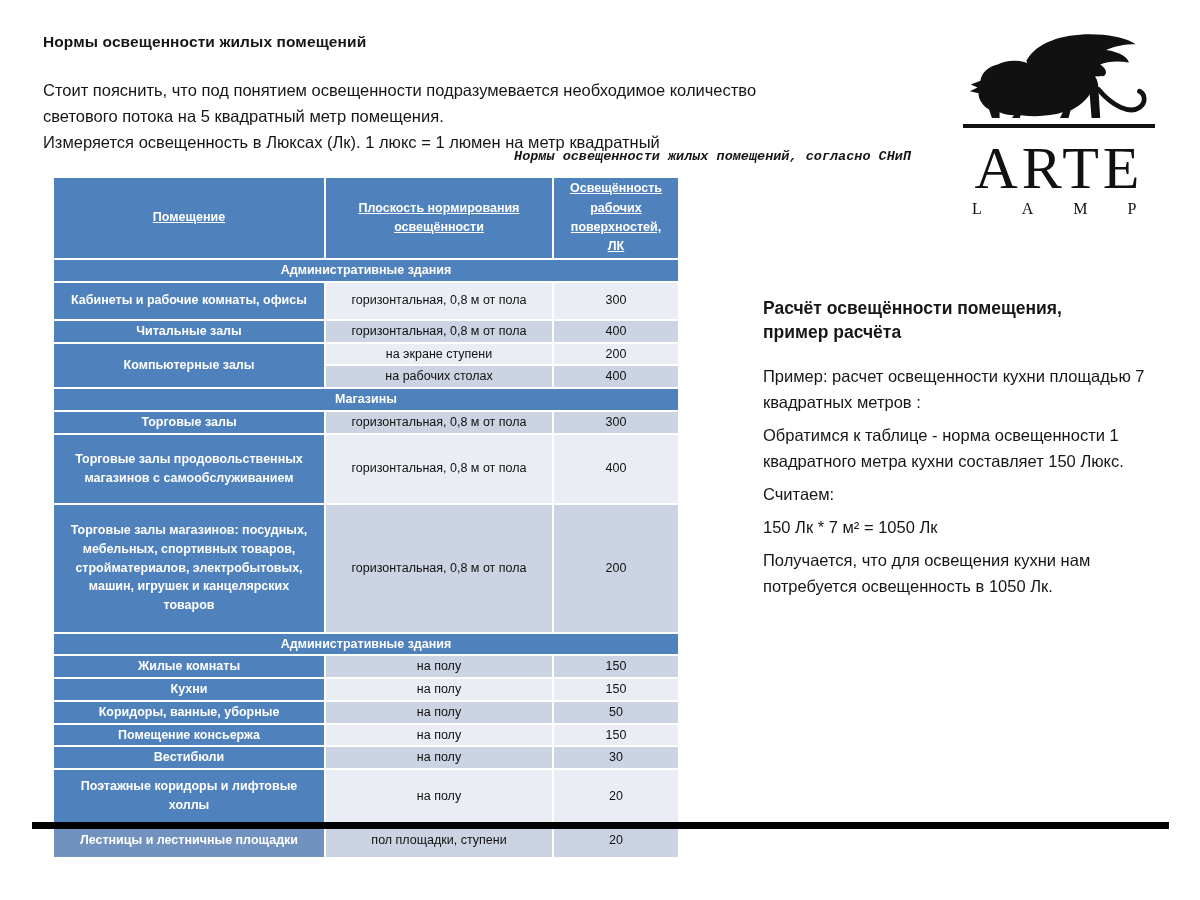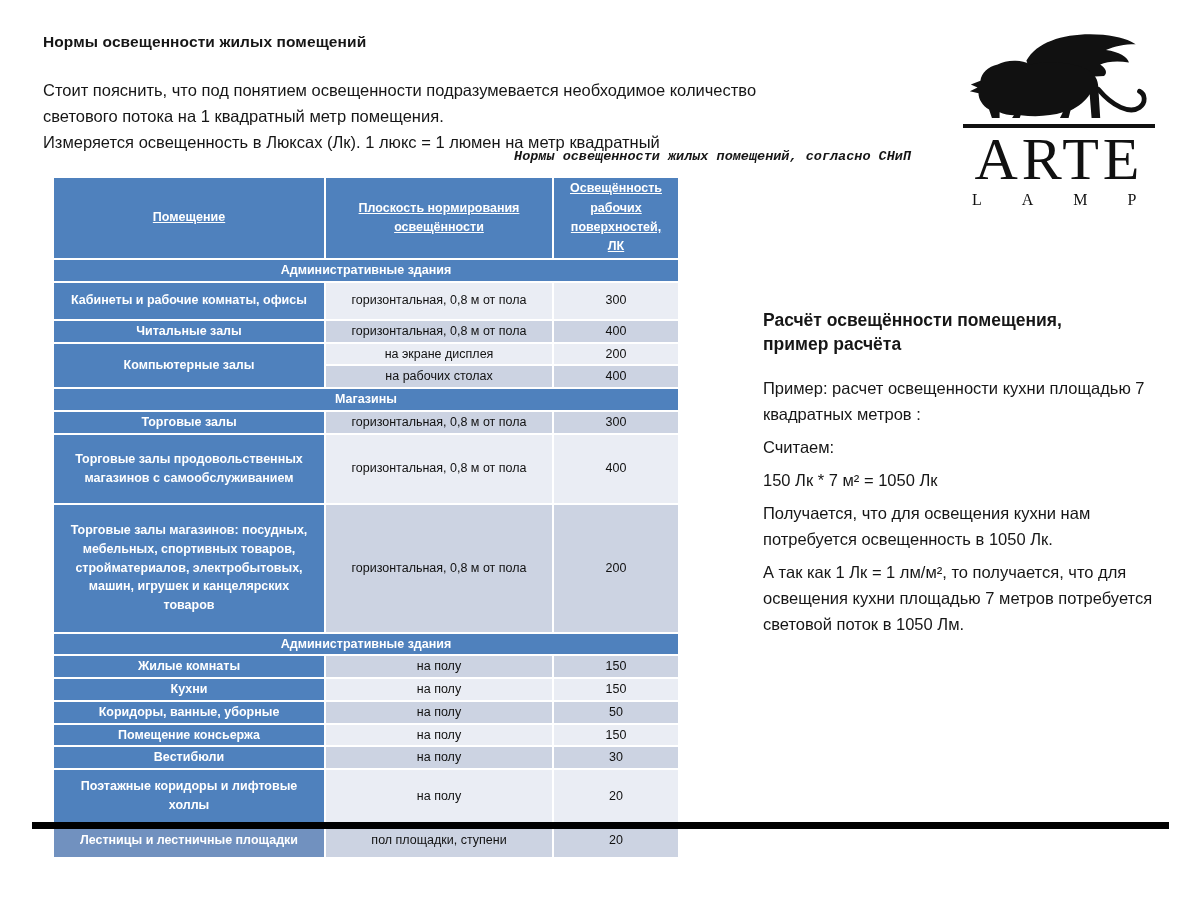--- a/index.html
+++ b/index.html
@@ -39,43 +39,43 @@
   td.dark{background:var(--band-dark);color:#111;}
 
   
   .divider{left:32px;top:822px;width:1137px;height:7px;background:var(--divider);}
 
   
   .logo{left:963px;top:28px;width:192px;text-align:center;color:#111;}
   .logo-rule{height:4px;background:#111;margin-top:0;}
   .logo-brand{
     font-family:"Liberation Serif","DejaVu Serif",serif;
-    font-size:60px;line-height:1.0;letter-spacing:4px;margin-top:1px;
+    font-size:60px;line-height:1.0;letter-spacing:4px;margin-top:10px;
   }
   .logo-sub{
     font-family:"Liberation Serif","DejaVu Serif",serif;
     font-size:16px;letter-spacing:40px;text-align:center;padding-left:9px;
     white-space:nowrap;margin-top:2px;
   }
 
   
   .aside{left:763px;top:296px;width:402px;}
   .aside-heading{
     font-size:17.5px;font-weight:bold;line-height:24px;max-width:335px;
-    margin:12px 0 19px 0;
+    margin:0 0 19px 0;
   }
   .aside p{margin:0 0 7px 0;font-size:16.5px;line-height:26px;max-width:395px;}
 </style>
 </head>
 <body>
 
 <div class="abs doc-title">Нормы освещенности жилых помещений</div>
 <div class="abs intro">
   <div>Стоит пояснить, что под понятием освещенности подразумевается необходимое количество</div>
-  <div>светового потока на 1 квадратный метр помещения.</div>
+  <div>светового потока на 5 квадратный метр помещения.</div>
   <div>Измеряется освещенность в Люксах (Лк). 1 люкс = 1 люмен на метр квадратный</div>
 </div>
 <div class="abs table-caption">Нормы освещенности жилых помещений, согласно СНиП</div>
 
 <div class="abs norms-table-wrap">
   <table class="norms">
     <colgroup>
       <col style="width:270px">
         <col style="width:226px">
         <col style="width:124px">
@@ -96,21 +96,21 @@
           <td class="light">горизонтальная, 0,8 м от пола</td>
           <td class="light">300</td>
         </tr>
         <tr style="height: 19px;">
           <td class="room">Читальные залы</td>
           <td class="dark">горизонтальная, 0,8 м от пола</td>
           <td class="dark">400</td>
         </tr>
         <tr style="height: 20px;">
           <td class="room" rowspan="2">Компьютерные залы</td>
-          <td class="light">на экране дисплея</td>
+          <td class="light">на экране ступени</td>
           <td class="light">200</td>
         </tr>
         <tr style="height: 20px;">
           <td class="dark">на рабочих столах</td>
           <td class="dark">400</td>
         </tr>
         <tr style="height: 19px;">
           <td class="section" colspan="3">Магазины</td>
         </tr>
         <tr style="height: 19px;">
@@ -190,18 +190,18 @@
   </svg>
   <div class="logo-rule"></div>
   <div class="logo-brand">ARTE</div>
   <div class="logo-sub">LAMP</div>
 </div>
 
 <div class="abs aside">
   <div class="aside-heading">Расчёт освещённости помещения, пример расчёта</div>
   <div>
       <p>Пример: расчет освещенности кухни площадью 7 квадратных метров :</p>
+      <p>Обратимся к таблице - норма освещенности 1 квадратного метра кухни составляет 150 Люкс.</p>
       <p>Считаем:</p>
       <p>150 Лк * 7 м² = 1050 Лк</p>
       <p>Получается, что для освещения кухни нам потребуется освещенность в 1050 Лк.</p>
-      <p>А так как 1 Лк = 1 лм/м², то получается, что для освещения кухни площадью 7 метров потребуется световой поток в 1050 Лм.</p>
     </div>
 </div>
 
 </body></html>

